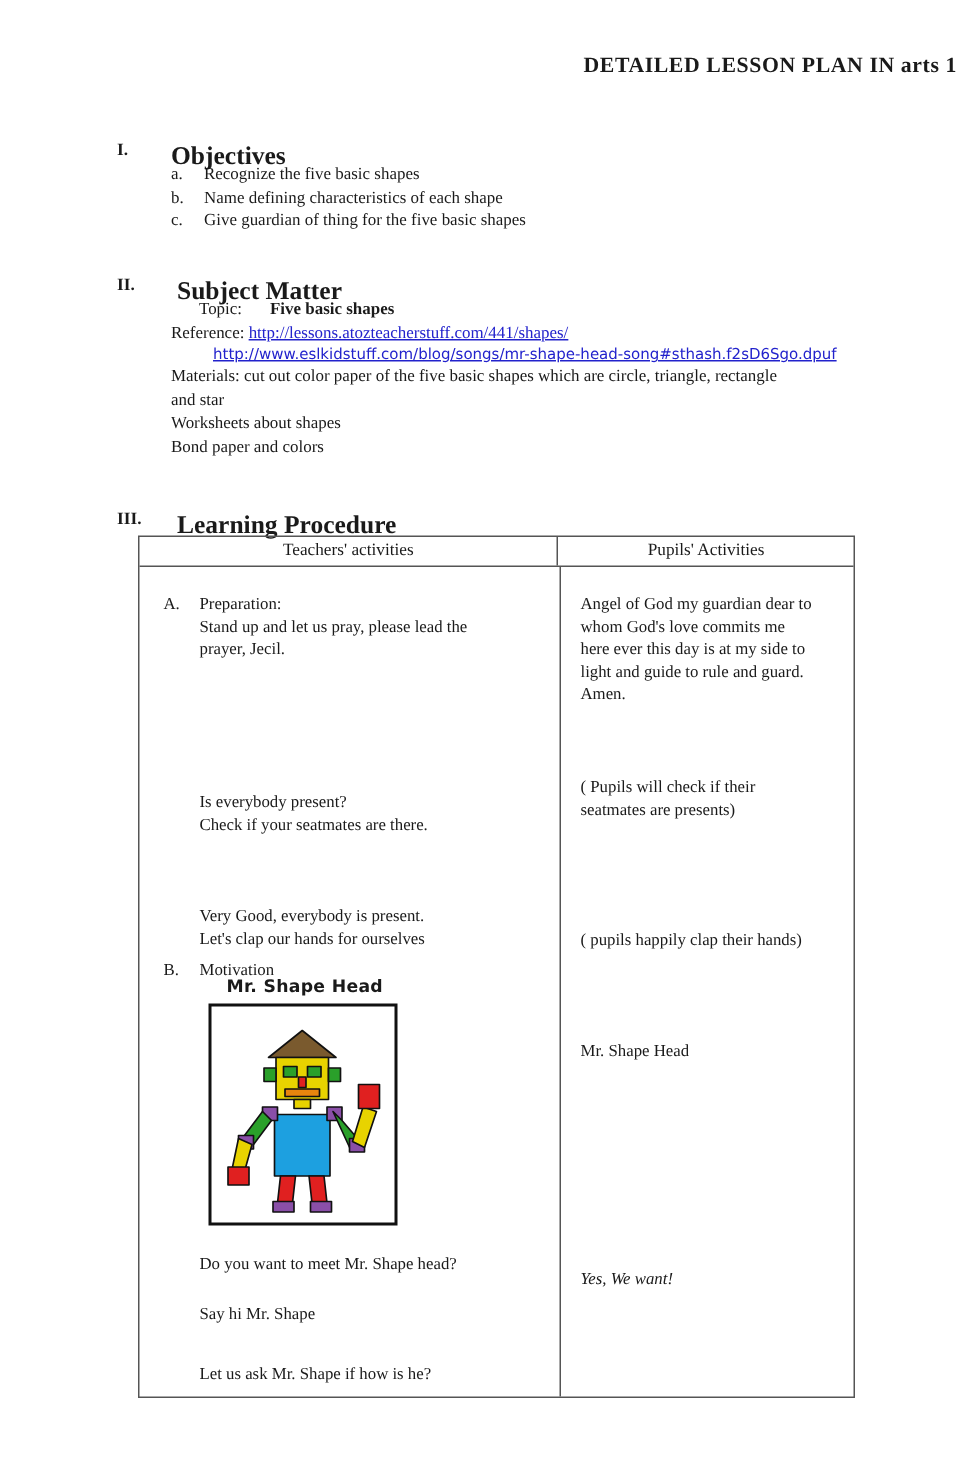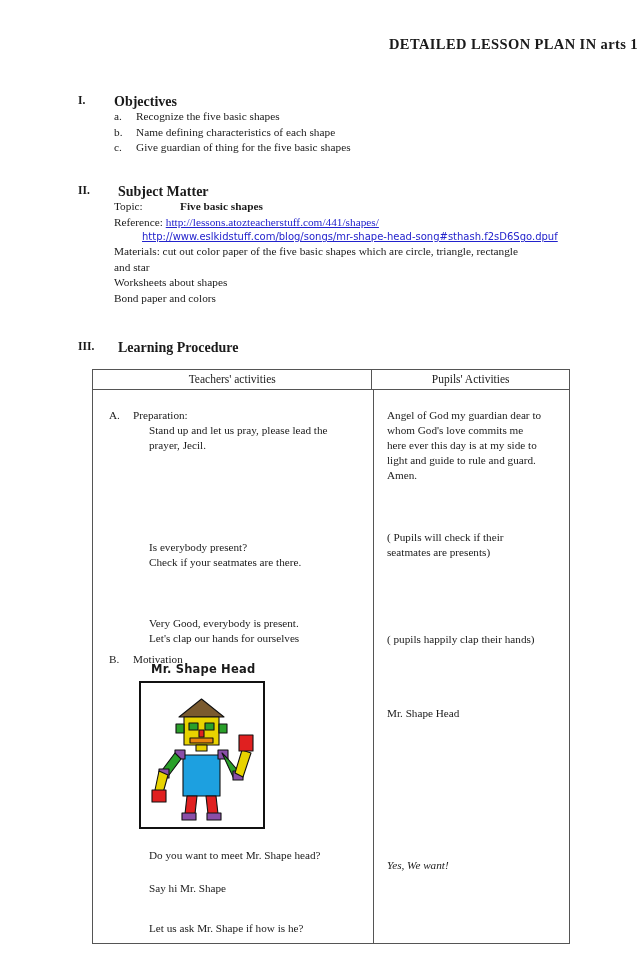--- a/index.html
+++ b/index.html
@@ -45,21 +45,21 @@
     top: 0;
     width: 32px;
     font-weight: bold;
     font-size: 11.5px;
   }
   .sec-title {
     position: absolute;
     left: 36px;
     top: 0;
     font-weight: bold;
-    font-size: 14px;
+    font-size: 17px;
   }
   .sec-body {
     position: absolute;
     left: 36px;
     top: 15px;
     width: 500px;
     font-size: 11.3px;
     line-height: 15.5px;
   }
 
@@ -69,21 +69,21 @@
     line-height: 15.5px;
   }
   .obj-letter {
     width: 22px;
     flex: 0 0 22px;
   }
   .obj-text { flex: 1 1 auto; }
 
   
   .sm-row { display: flex; line-height: 15.5px; }
-  .sm-label { flex: 0 0 66px; }
+  .sm-label { flex: 0 0 66px; text-align: center; }
   .sm-val { flex: 1 1 auto; font-weight: bold; }
   .ref-row { line-height: 15.5px; }
   .link {
     color: #2222cc;
     text-decoration: underline;
   }
   .link-2 {
     display: block;
     margin-left: 28px;
     color: #2222cc;
@@ -91,21 +91,21 @@
     font-family: "DejaVu Sans", sans-serif;
     font-size: 10px;
     line-height: 14px;
   }
   .mat-line { line-height: 15.5px; }
 
   
   .proc-table {
     position: absolute;
     left: 92px;
-    top: 369px;
+    top: 357px;
     width: 478px;
     height: 575px;
     border: 1px solid #555;
     box-sizing: border-box;
   }
   .tbl-head {
     display: flex;
     height: 20px;
     border-bottom: 1px solid #555;
     box-sizing: border-box;
@@ -138,21 +138,21 @@
     position: absolute;
     font-size: 11.2px;
     line-height: 15px;
   }
   .lcol { left: 16px; width: 252px; }
   .rcol { left: 294px; width: 180px; }
 
   .blk-row { display: flex; }
   .blk-letter { flex: 0 0 24px; }
   .blk-body { flex: 1 1 auto; }
-  .indent { margin-left: 40px; }
+  .indent { margin-left: 24px; }
 
   
   .figure-wrap {
     position: absolute;
     left: 46px;
     top: 272px;
   }
   .fig-caption {
     font-family: "DejaVu Sans", sans-serif;
     font-weight: bold;

